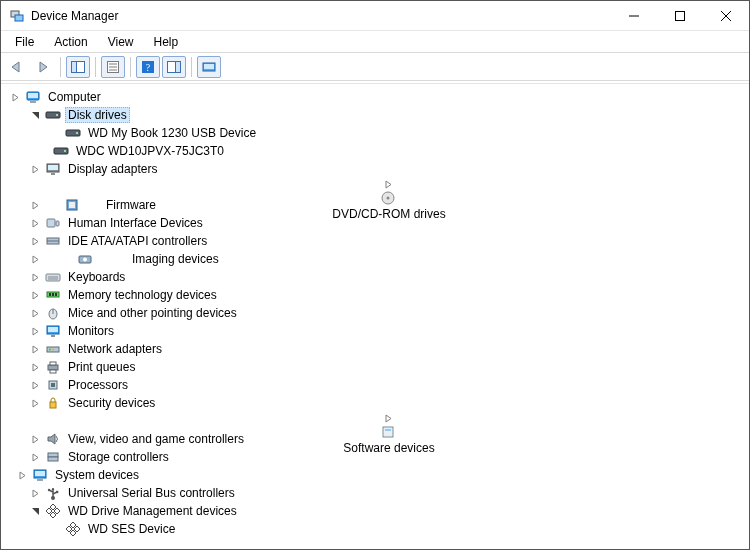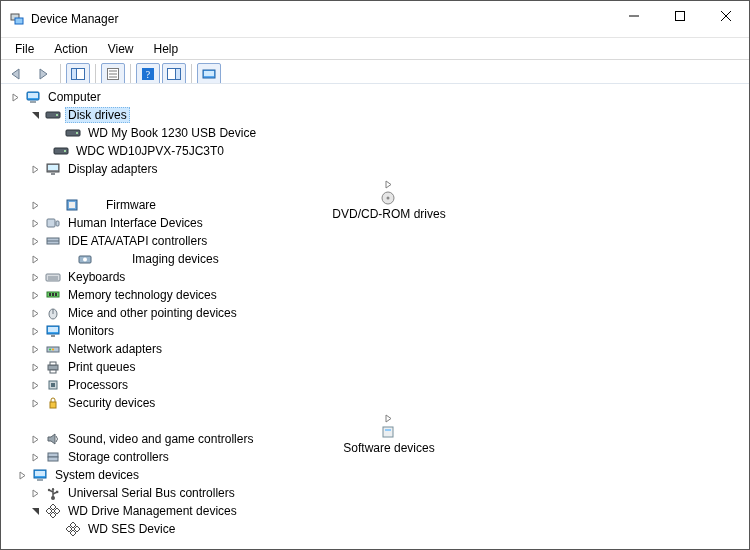--- a/index.html
+++ b/index.html
@@ -11,21 +11,21 @@
     font-size: 12px;
     color: #000;
     background: #fff;
     border: 1px solid #555;
     overflow: hidden;
     position: relative;
   }
 
   
   .titlebar {
-    height: 37px;
+    height: 30px;
     display: flex;
     align-items: center;
     padding: 0 0 0 8px;
     background: #fff;
     border-bottom: 1px solid #e5e5e5;
   }
   .titlebar .app-icon { width: 16px; height: 16px; margin-right: 6px; display:flex;align-items:center;justify-content:center;}
   .titlebar .title { font-size: 12px; }
   .win-controls { margin-left: auto; display: flex; height: 100%; }
   .win-btn {
@@ -465,21 +465,21 @@
           <svg width="9" height="9">
             <path d="M2 1 L7 4.5 L2 8 Z" fill="none" stroke="#808080"></path>
           </svg>
         </span>
         <span class="devicon">
           <svg width="16" height="16" viewBox="0 0 16 16">
             <path d="M3 6 h3 l4 -3 v10 l-4 -3 h-3 z" fill="#9aa6af" stroke="#5b656d"></path>
             <path d="M11 5 q3 3 0 6" fill="none" stroke="#5b656d"></path>
           </svg>
         </span>
-        <span class="label">Sound, video and game controllers</span>
+        <span class="label">View, video and game controllers</span>
       </div>
       <div class="node" style="padding-left: 28px;">
         <span class="arrow">
           <svg width="9" height="9">
             <path d="M2 1 L7 4.5 L2 8 Z" fill="none" stroke="#808080"></path>
           </svg>
         </span>
         <span class="devicon">
           <svg width="16" height="16" viewBox="0 0 16 16">
             <rect x="3" y="4" width="10" height="4" fill="#b7c6d6" stroke="#5d6c7b"></rect>

